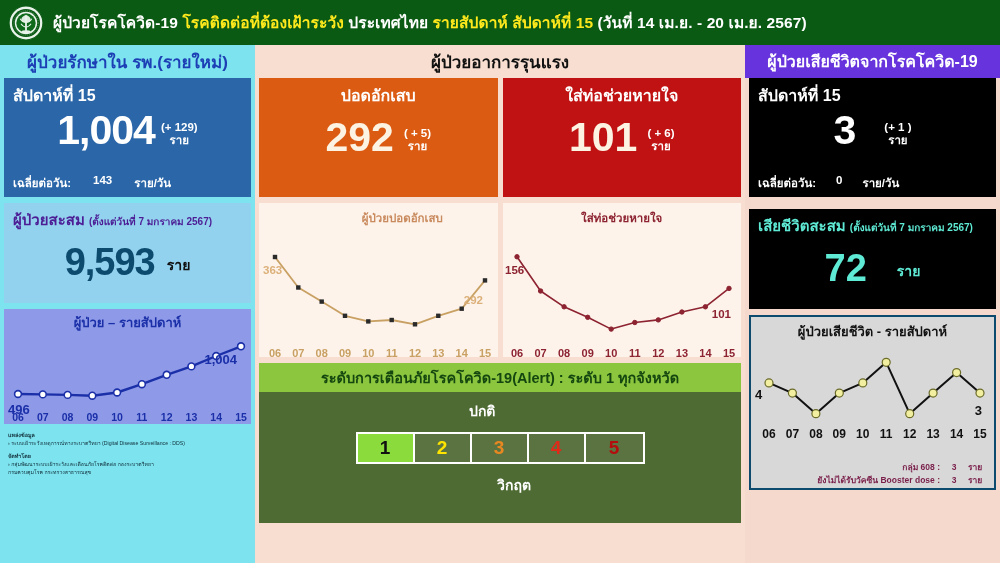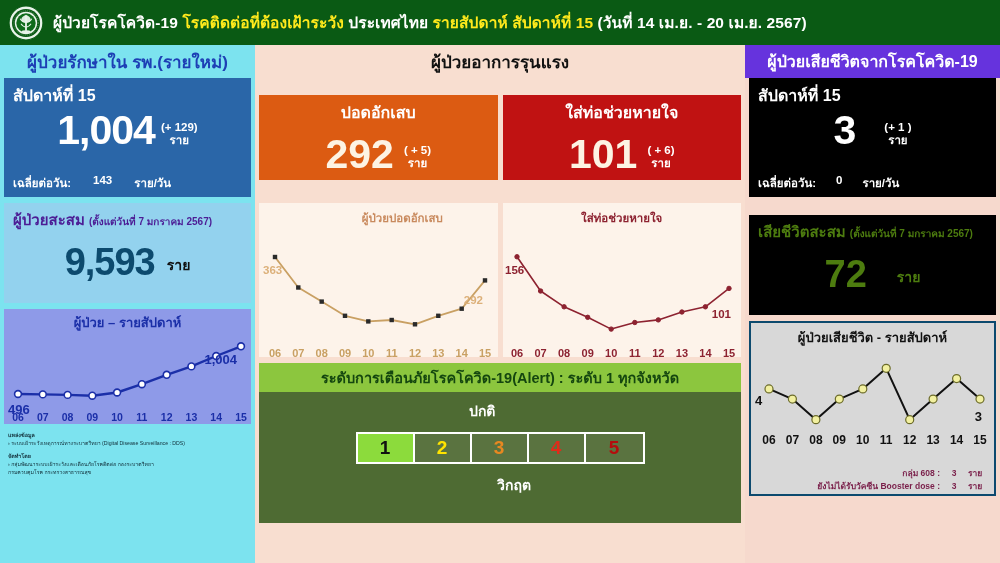--- a/index.html
+++ b/index.html
@@ -72,21 +72,21 @@
   }
   #left-foot .h { font-size:5.4px; font-weight:bold; }
   #left-foot .l { font-size:5.2px; }
   #left-foot .sp { height:5px; }
 
   
   #mid-bar {
     height:33px; color:#111; font-size:17px; font-weight:bold;
     display:flex; align-items:center; justify-content:center; background:#f8ded0;
   }
-  #mid-cards { display:flex; gap:5px; padding:0 4px; height:119px;align-items:center; }
+  #mid-cards { display:flex; gap:5px; padding:0 4px; height:119px; }
   .sev { flex:1; position:relative; color:#fff; padding:5px 9px; }
   .sev.pneu { background:#dc5b12; }
   .sev.vent { background:#c01212; }
   .sev .nm { font-size:16px; font-weight:bold; text-align:center; }
   .sev .bigrow { display:flex; align-items:flex-end; justify-content:center; gap:10px; margin-top:9px; }
   .sev .big { font-size:41px; font-weight:bold; line-height:1; color:#fdf3e3; }
   .sev .delta { font-size:11.5px; font-weight:bold; text-align:center; line-height:1.15; padding-bottom:5px; }
   #mid-charts { display:flex; gap:5px; padding:6px 4px 0 4px; height:160px; }
   .midchart { flex:1; background:#fdf3ea; position:relative; }
   .midchart .ct { text-align:center; font-size:11.5px; font-weight:bold; padding-top:6px; }
@@ -126,21 +126,21 @@
   }
   #right-new {
     margin:0 4px; height:119px; background:#000; color:#fff; padding:5px 9px; position:relative;
   }
   #right-new .wk { font-size:16px; font-weight:bold; }
   #right-new .bigrow { display:flex; align-items:flex-end; justify-content:center; gap:28px; margin-top:2px; }
   #right-new .big { font-size:41px; font-weight:bold; line-height:1; }
   #right-new .delta { font-size:11.5px; font-weight:bold; text-align:center; line-height:1.15; padding-bottom:4px; }
   #right-new .avg { position:absolute; left:9px; bottom:5px; font-size:11.5px; font-weight:bold; display:flex; gap:20px; }
   #right-cum {
-    margin:18px 4px 0 4px; height:100px; background:#000; color:#4d7c0f; padding:5px 9px;
+    margin:12px 4px 0 4px; height:100px; background:#000; color:#5eead4; padding:5px 9px;
   }
   #right-cum .ttl { font-size:15px; font-weight:bold; }
   #right-cum .ttl small { font-size:10px; font-weight:bold; }
   #right-cum .bigrow { display:flex; align-items:flex-end; justify-content:center; gap:30px; margin-top:11px; }
   #right-cum .big { font-size:38px; font-weight:bold; line-height:1; }
   #right-cum .unit { font-size:14px; font-weight:bold; padding-bottom:5px; }
   #right-chart-wrap {
     margin:6px 4px 4px 4px; height:175px; background:#d8d8d8;
     border:2px solid #0c4a6e; position:relative;
   }

